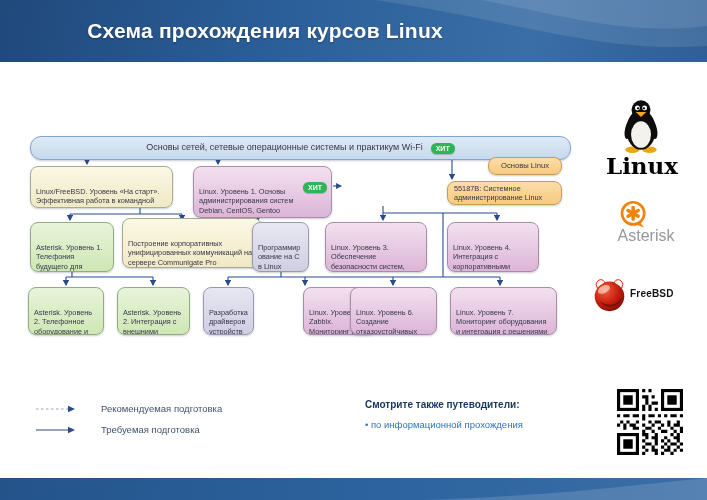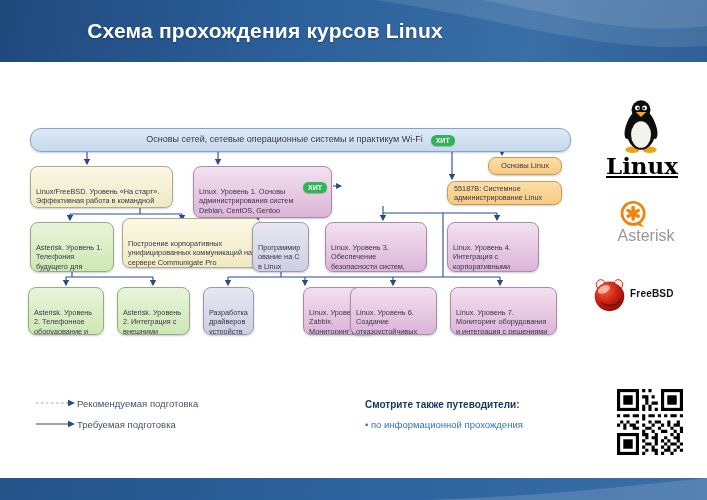--- a/index.html
+++ b/index.html
@@ -19,21 +19,21 @@
   .cbox{position:absolute;box-sizing:border-box;border-radius:8px;border:1px solid #999;
     padding:20px 5px;font-size:7.3px;line-height:1.28;color:#36364a;
     box-shadow:0 1px 2px rgba(40,60,90,.25);overflow:hidden;}
   .blue {background:linear-gradient(#dfeaf6,#c6d9ec);border-color:#82a5cd;}
   .cream{background:linear-gradient(#fbf8e4,#f0e9c4);border-color:#a8ab92;}
   .pink {background:linear-gradient(#f3e1ef,#dcb4d7);border-color:#a68fa5;}
   .orange{background:linear-gradient(#fcdda8,#f8ca80);border-color:#c69c55;}
   .green{background:linear-gradient(#e8f4da,#cee7b4);border-color:#94ac84;}
   .lav  {background:linear-gradient(#e7e6f1,#d0cfe2);border-color:#9b99b0;}
 
-  #box-top{left:30px;top:128px;width:541px;height:24px;border-radius:11px;
+  #box-top{left:30px;top:136px;width:541px;height:24px;border-radius:11px;
     display:flex;align-items:center;justify-content:center;font-size:9px;padding:0;}
   #box-a{left:30px;top:166px;width:143px;height:40px;}
   #box-b{left:193px;top:166px;width:139px;height:52px;padding-right:28px;}
   #box-c{left:345px;top:164px;width:93px;height:42px;}
   #box-d{left:488px;top:157px;width:74px;height:18px;display:flex;align-items:center;justify-content:center;padding:0;font-size:7.6px;}
   #box-e{left:447px;top:181px;width:115px;height:24px;display:flex;align-items:center;padding:2px 6px;}
   #box-f{left:30px;top:222px;width:84px;height:50px;}
   #box-g{left:122px;top:218px;width:140px;height:50px;}
   #box-h{left:252px;top:222px;width:57px;height:50px;overflow-wrap:anywhere;}
   #box-i{left:325px;top:222px;width:102px;height:50px;}
@@ -47,30 +47,30 @@
 
   .hit{display:inline-block;background:#2fb457;color:#fff;font-weight:bold;font-size:7px;
     line-height:11px;padding:0 5px;border-radius:7px;box-shadow:0 1px 1px rgba(0,0,0,.2);}
   #box-top .hit{margin-left:8px;}
   #box-b .hit{position:absolute;right:4px;top:15px;}
 
   #connectors{position:absolute;left:0;top:0;width:707px;height:500px;}
 
   
   .legend{position:absolute;left:35px;top:398px;}
-  .legend-row{display:flex;gap:0;height:21px;color:#41526a;font-size:9.5px;}
+  .legend-row{display:flex;align-items:center;gap:24px;height:21px;color:#41526a;font-size:9.5px;}
 
   
   .guides{position:absolute;left:365px;top:399px;width:250px;}
   .guides-title{font-size:10px;font-weight:bold;color:#16355e;margin-bottom:9px;}
   .guide-link{font-size:9.5px;color:#2f74ba;margin-bottom:9px;cursor:pointer;}
 
   
   .logo-linux-text{position:absolute;left:598px;top:152px;width:88px;text-align:center;
-    font-family:"DejaVu Serif",serif;font-weight:bold;font-size:23px;color:#000;text-decoration:underline;}
+    font-family:"DejaVu Serif",serif;font-weight:bold;font-size:23px;color:#000;}
   .logo-asterisk-text{position:absolute;left:600px;top:227px;width:92px;text-align:center;
     font-size:16px;color:#97979b;}
   .logo-freebsd-text{position:absolute;left:630px;top:288px;width:70px;
     font-size:10px;font-weight:bold;color:#141414;letter-spacing:.2px;}
   .tux{position:absolute;left:622px;top:98px;}
   .astlogo{position:absolute;left:618px;top:199px;}
   .bsdlogo{position:absolute;left:591px;top:276px;}
   .qr{position:absolute;left:617px;top:389px;}
 </style>
 </head>

